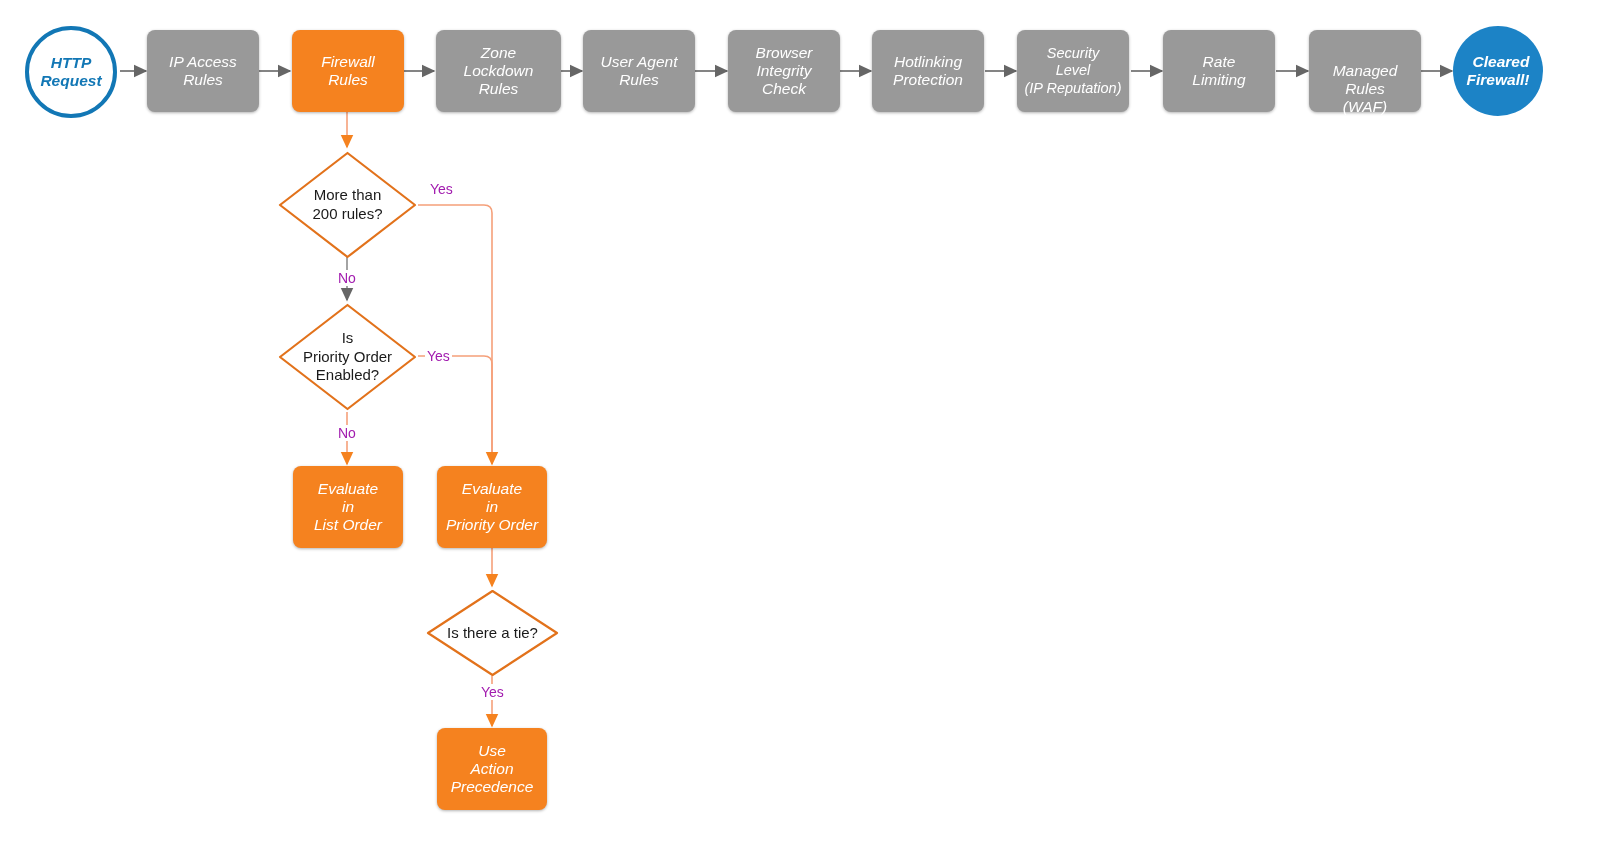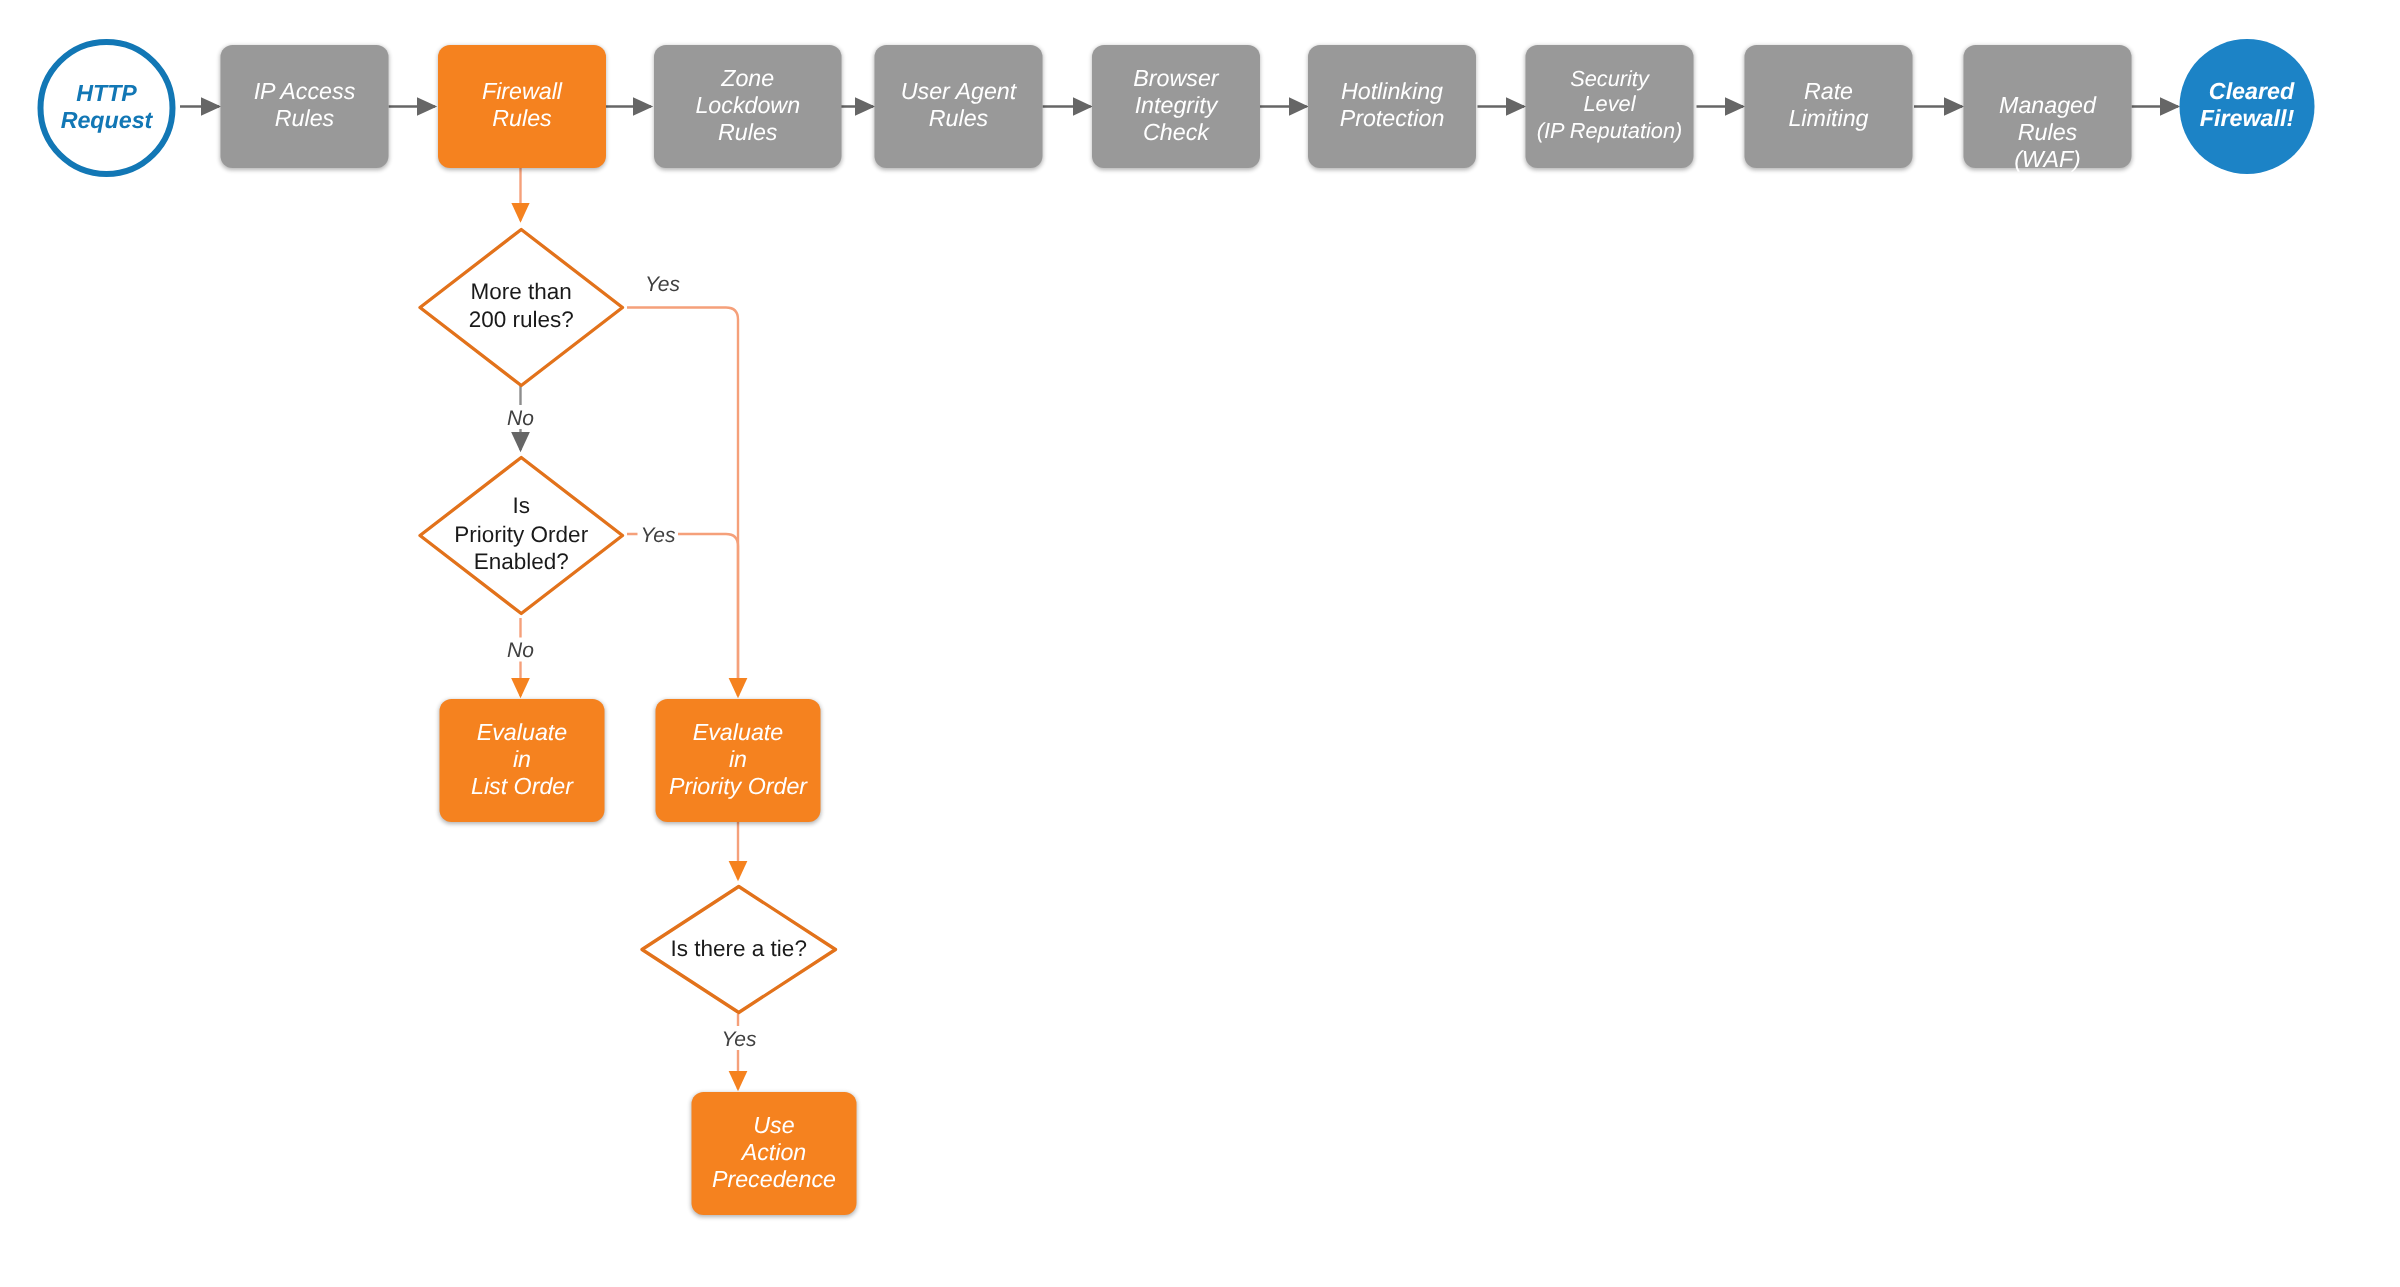--- a/index.html
+++ b/index.html
@@ -78,22 +78,21 @@
     color:#1a1a1a;
     line-height:1.25;
     font-style:normal;
     white-space:pre-line;
   }
 
   
   .elabel{
     position:absolute;
     font-size:14px;
-    font-style:italic;
-    color:#404040;
+    color:#a21caf;
     background:#ffffff;
     padding:0 2px;
     white-space:nowrap;
   }
 </style>
 </head>
 <body>
 
 <div id="canvas">
 
@@ -223,21 +222,21 @@
 in
 List Order</span>
   </div>
 
   <div class="node proc orange" style="left:437px;top:466px;width:110px;height:82px;">
     <span style="white-space:pre-line;">Evaluate
 in
 Priority Order</span>
   </div>
 
-  <div class="node proc orange" style="left:437px;top:728px;width:110px;height:82px;margin-left:24px;">
+  <div class="node proc orange" style="left:437px;top:728px;width:110px;height:82px;">
     <span style="white-space:pre-line;">Use
 Action
 Precedence</span>
   </div>
 
   <span class="elabel" style="left:428px;top:181px;">Yes</span>
   <span class="elabel" style="left:336px;top:270px;">No</span>
   <span class="elabel" style="left:425px;top:348px;">Yes</span>
   <span class="elabel" style="left:336px;top:425px;">No</span>
   <span class="elabel" style="left:479px;top:684px;">Yes</span>

